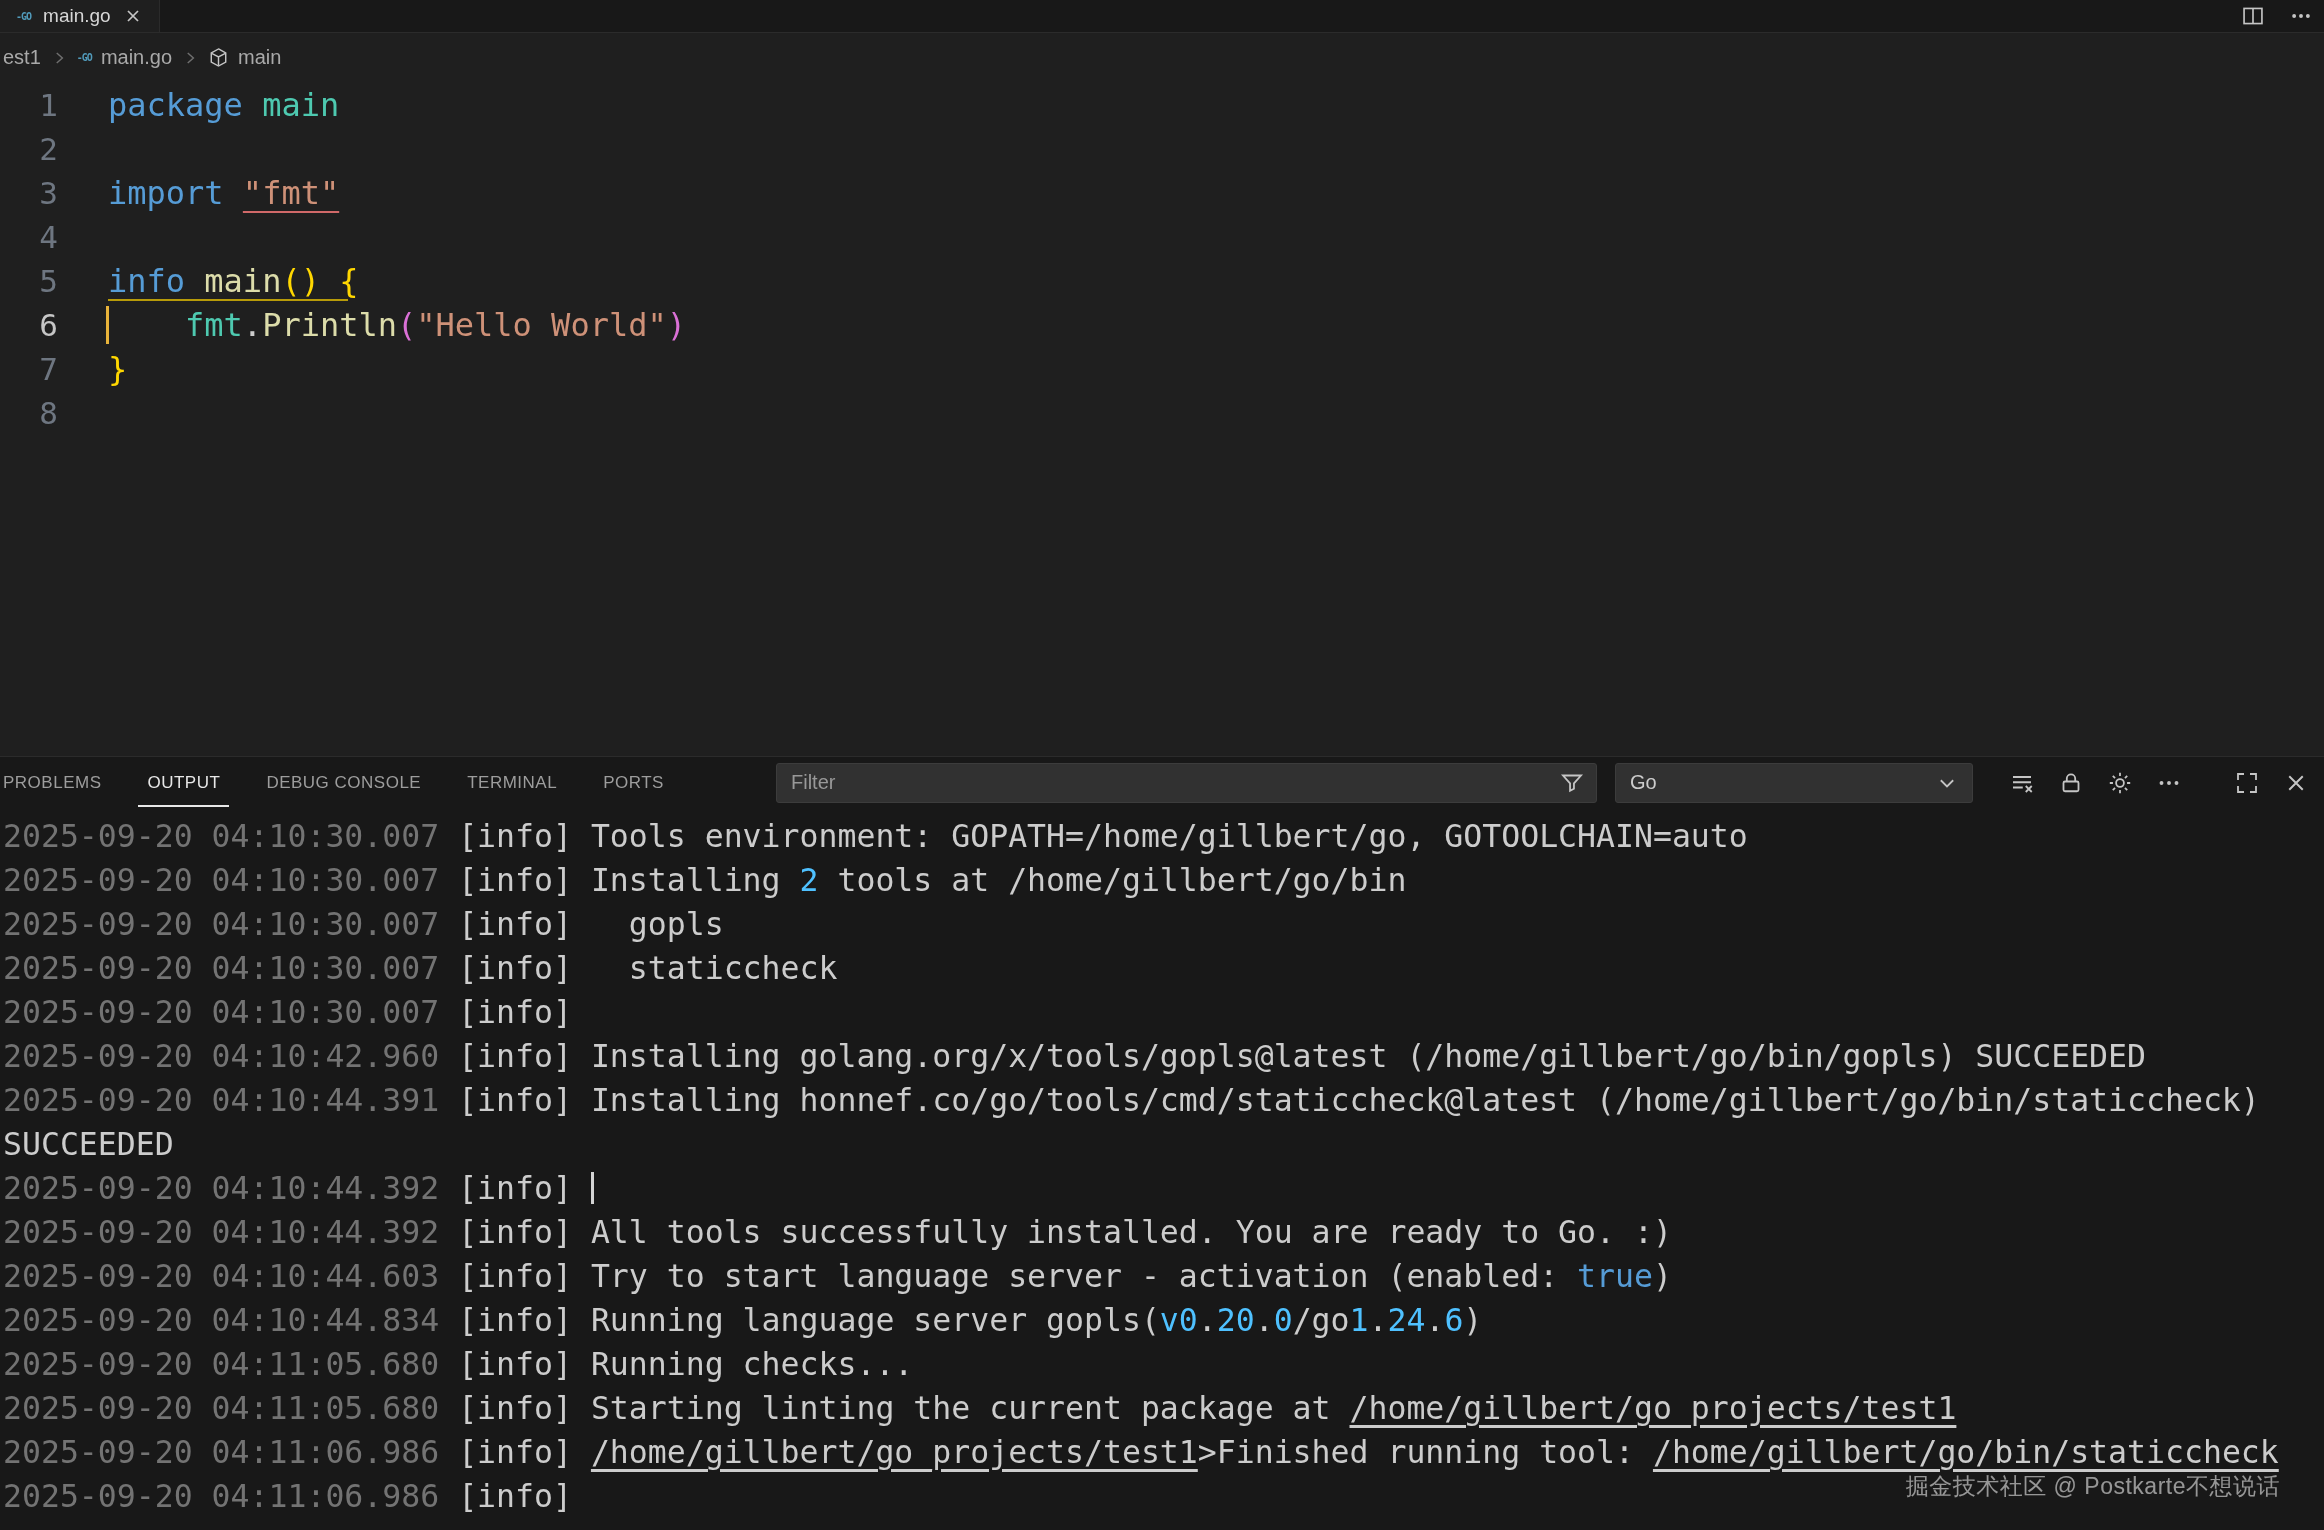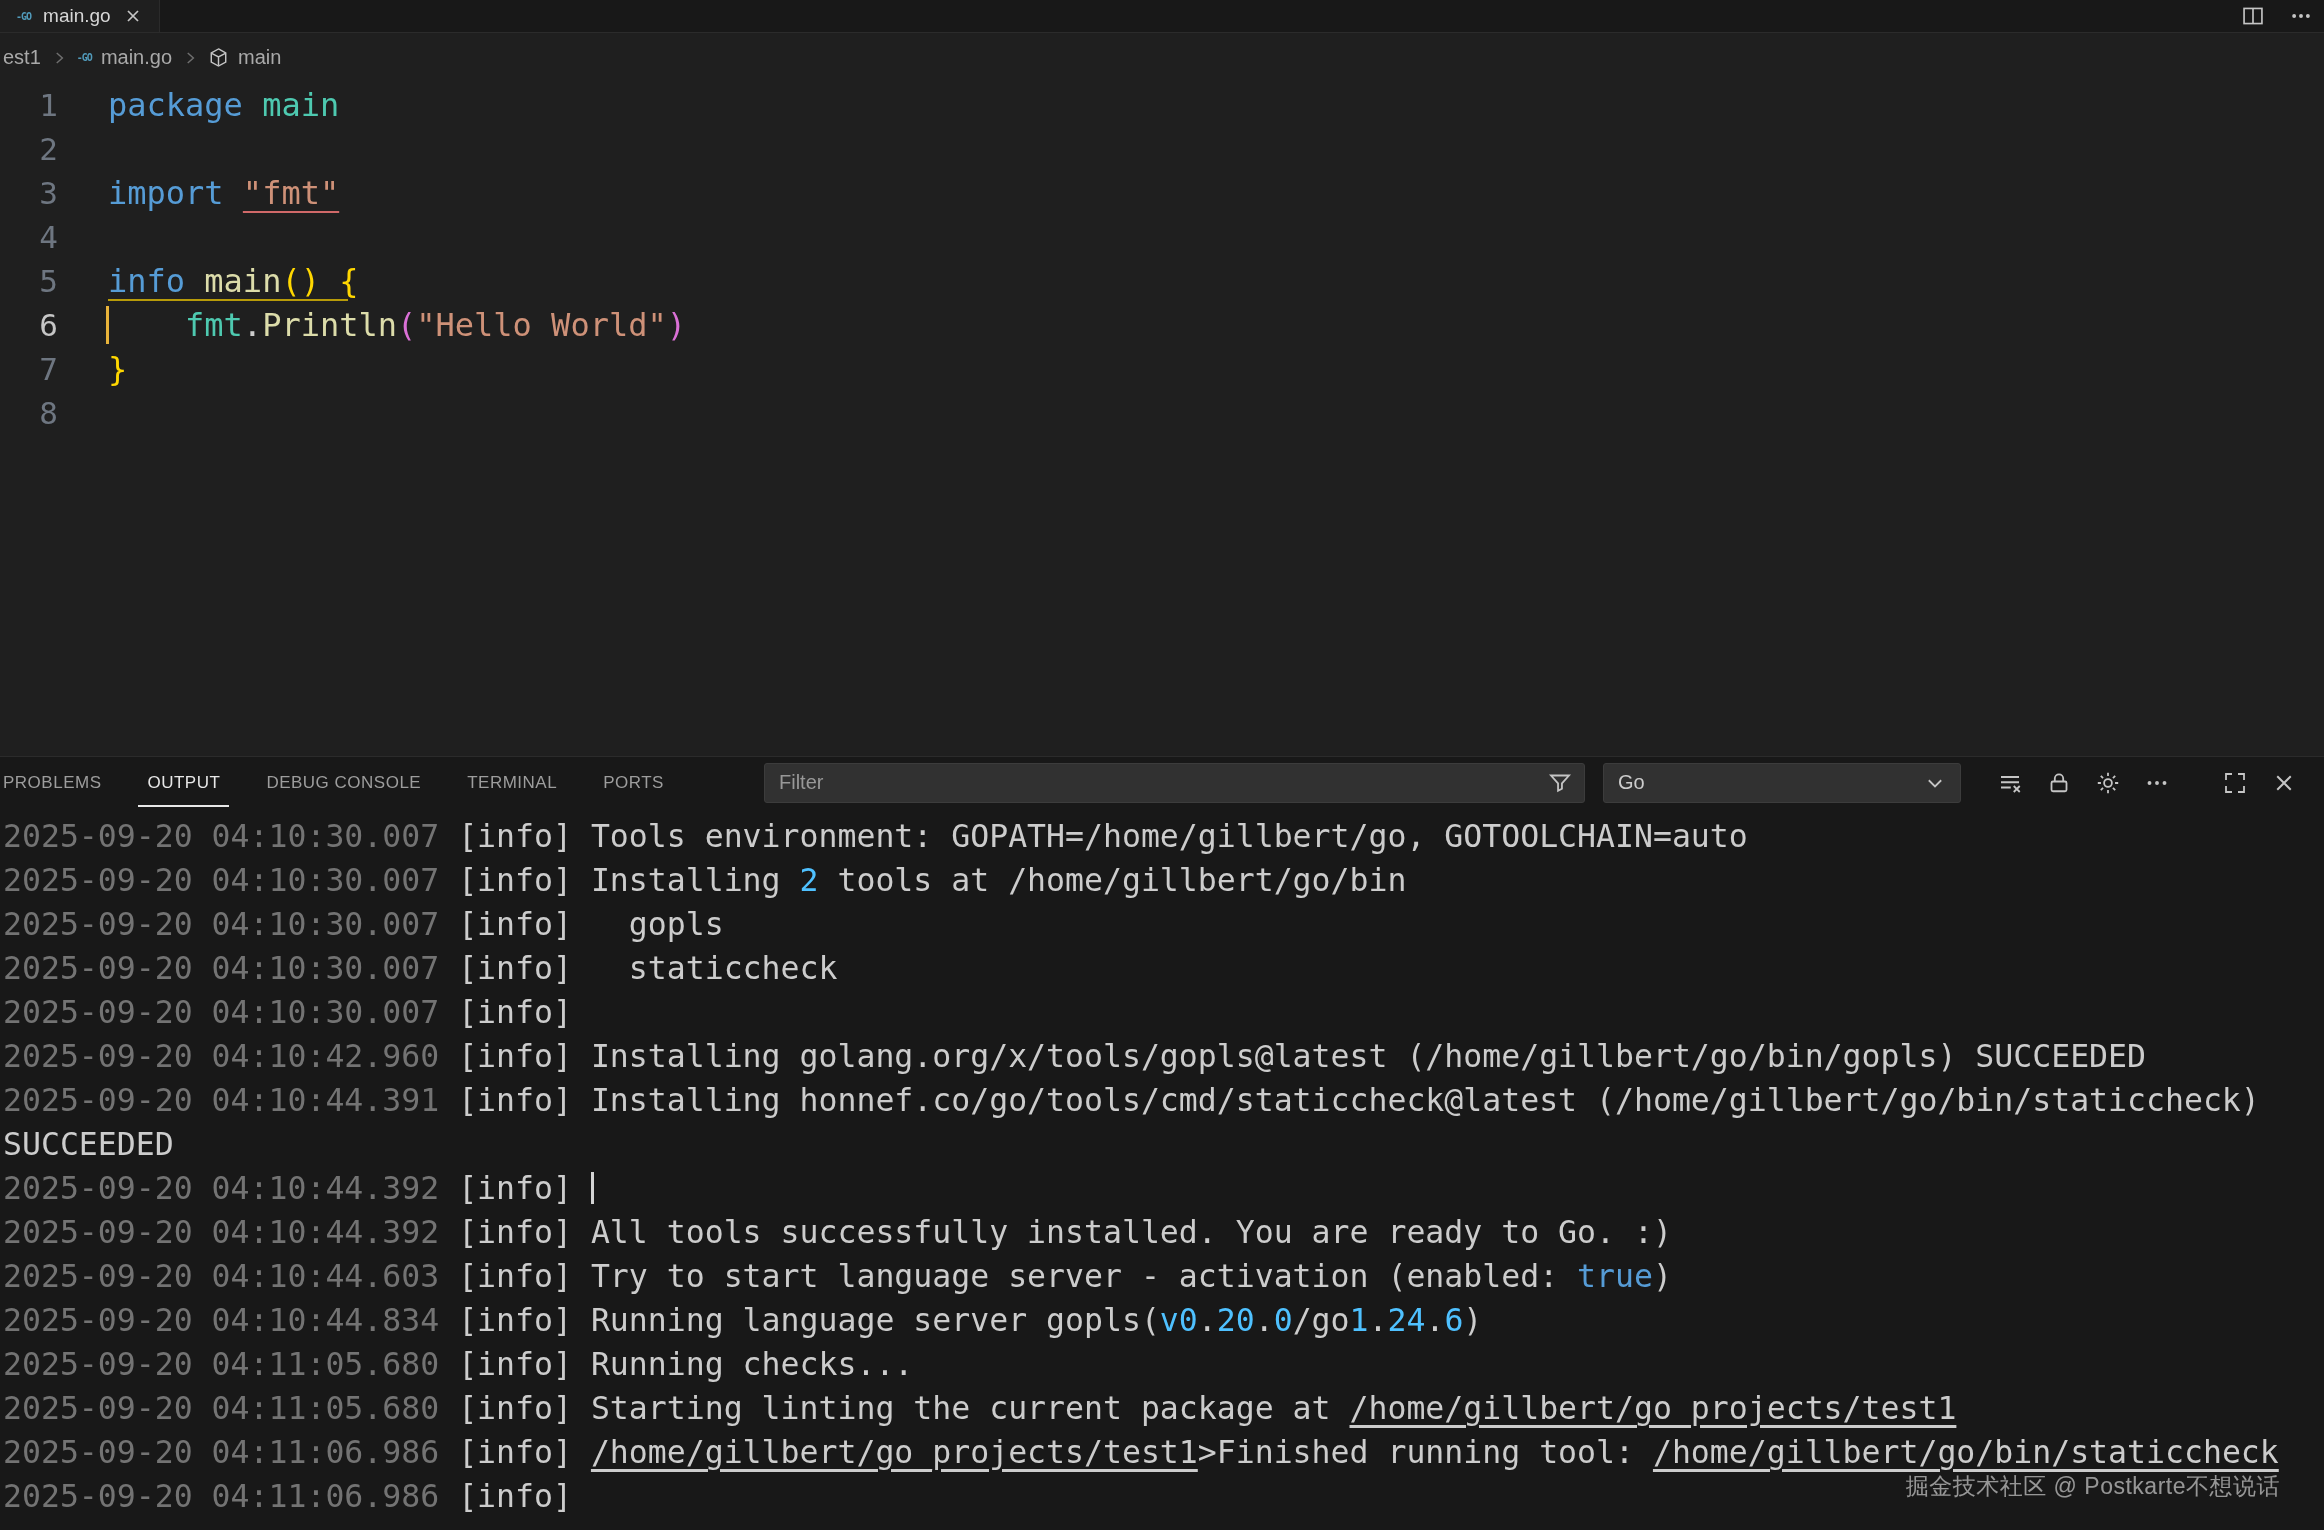--- a/index.html
+++ b/index.html
@@ -40,21 +40,21 @@
   .code-line.guide-v .code-text::before{content:"";position:absolute;left:-2px;top:3px;bottom:3px;width:3px;background:#e8b33a;}
 
   
   .panel{position:absolute;left:0;top:756px;right:0;bottom:0;background:#181818;border-top:1px solid #2b2b2b;}
   .panel-header{height:51px;display:flex;align-items:flex-start;gap:7px;}
   .panel-tabs{display:flex;height:100%;align-items:stretch;}
   .panel-tab{padding:0 23px;display:flex;align-items:center;color:#9d9d9d;font-size:17px;letter-spacing:.5px;cursor:pointer;position:relative;white-space:nowrap;}
   .panel-tab:first-child{padding-left:3px;}
   .panel-tab.active{color:#e7e7e7;}
   .panel-tab.active::after{content:"";position:absolute;left:14px;right:14px;bottom:1px;height:2px;background:#e7e7e7;}
-  .panel-actions{margin-left:auto;display:flex;align-items:center;height:100%;padding-right:20px;}
+  .panel-actions{margin-left:auto;display:flex;align-items:center;height:100%;padding-right:8px;}
   .filter-box{width:795px;height:38px;background:#313131;border:1px solid #3c3c3c;border-radius:3px;
               display:flex;align-items:center;padding:0 12px;margin-right:18px;}
   .filter-box input{flex:1;background:transparent;border:none;outline:none;color:#cccccc;font-size:20px;font-family:"Liberation Sans",sans-serif;}
   .filter-box input::placeholder{color:#989898;}
   .dropdown{width:328px;height:38px;background:#313131;border:1px solid #3c3c3c;border-radius:3px;
             display:flex;align-items:center;justify-content:space-between;padding:0 14px;color:#cccccc;font-size:20px;margin-right:20px;cursor:pointer;}
   .icon-btn{width:40px;height:40px;display:flex;align-items:center;justify-content:center;color:#c5c5c5;margin-left:9px;cursor:pointer;border-radius:5px;}
   .icon-btn.gap{margin-left:38px;}
 
   

